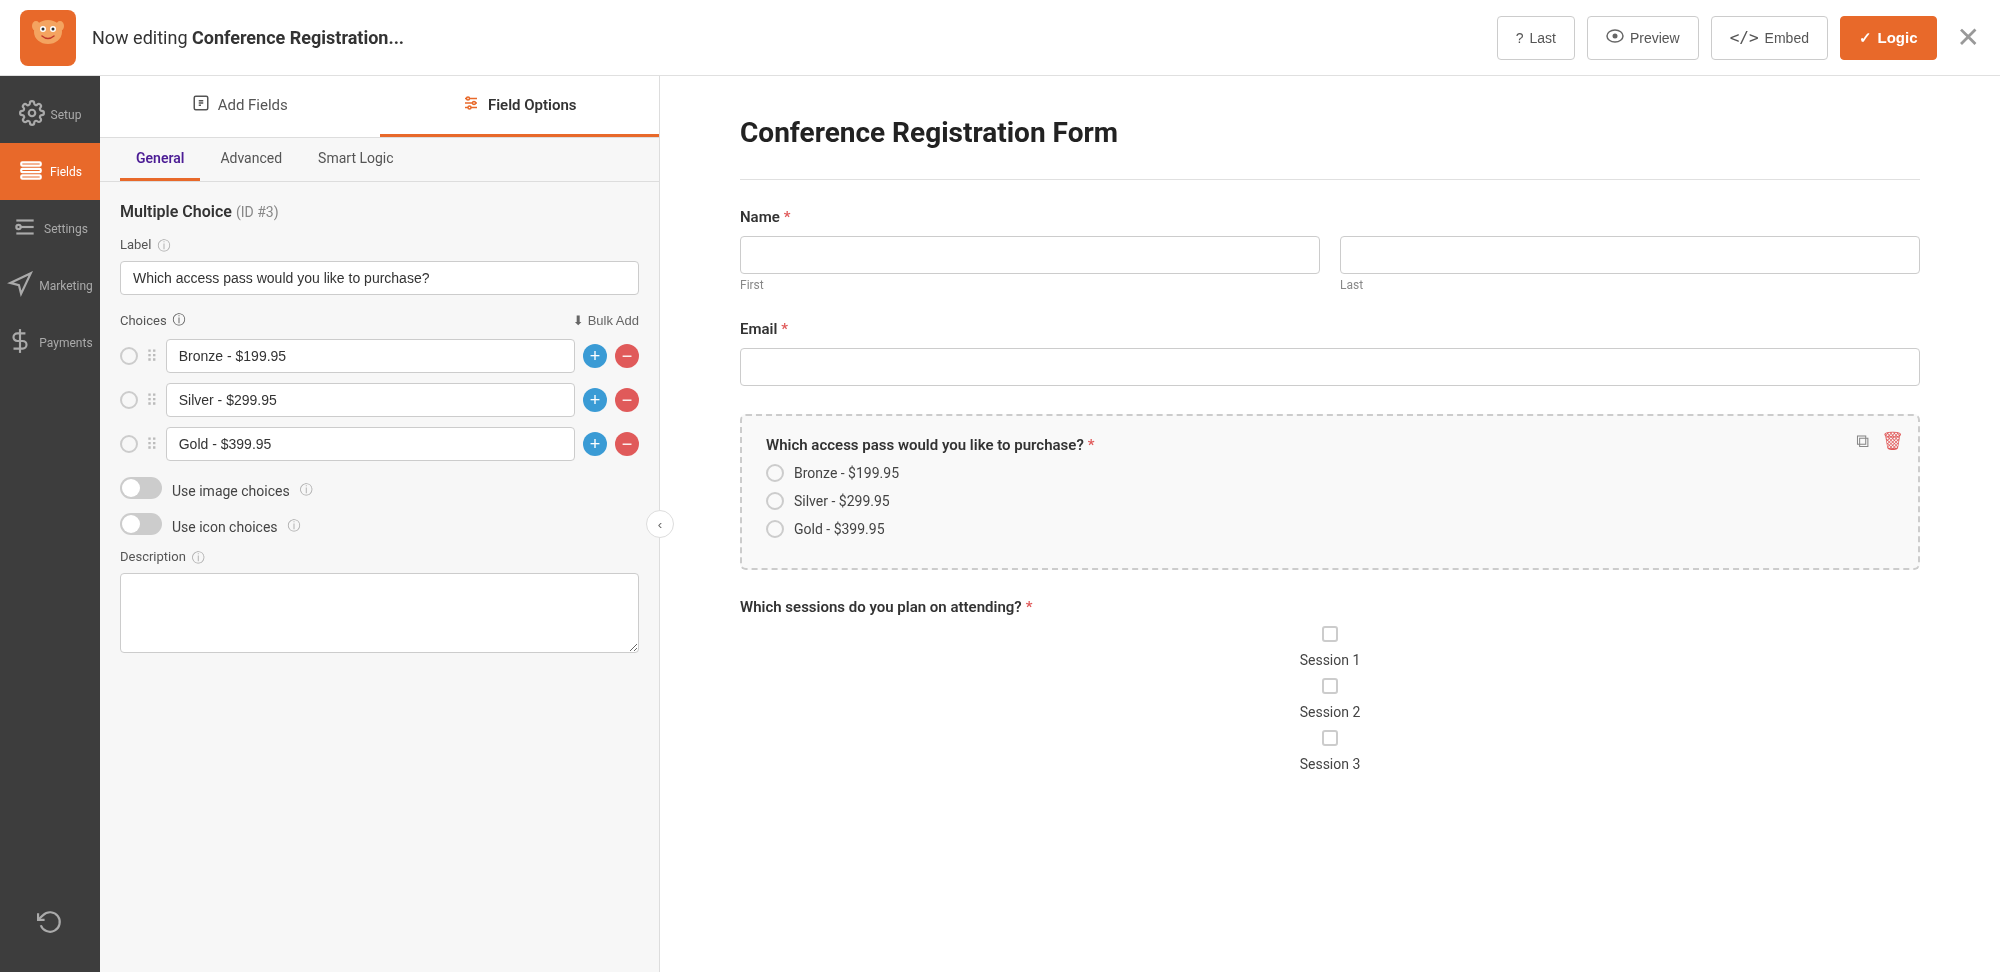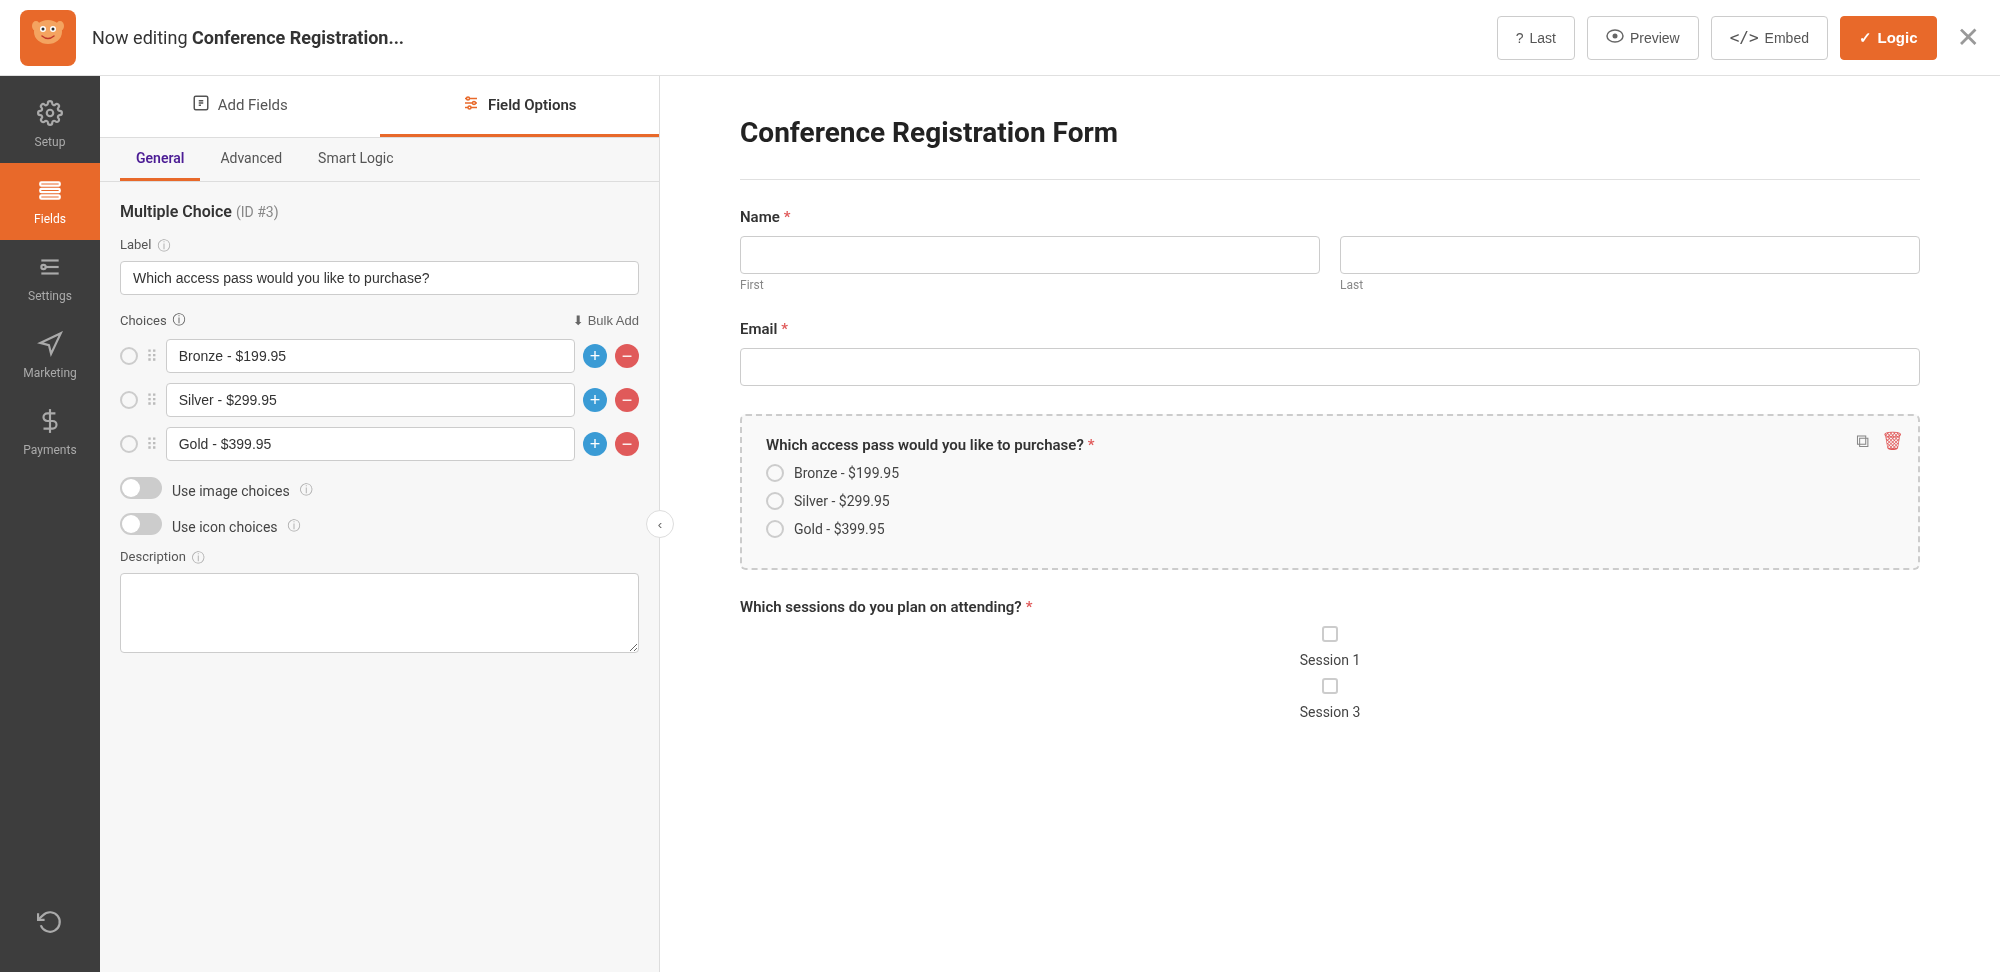--- a/index.html
+++ b/index.html
@@ -26,21 +26,21 @@
 
     
     .main-layout { display: flex; flex: 1; overflow: hidden; }
 
     
     .left-sidebar {
       width: 100px; background: #3d3d3d; display: flex; flex-direction: column;
       align-items: center; padding-top: 10px; flex-shrink: 0;
     }
     .sidebar-item {
-      display: flex; flex-direction: column; align-items: center; justify-content: center;
+      display: flex; flex-direction: row; align-items: center; justify-content: center;
       width: 100%; padding: 14px 0; cursor: pointer; color: #aaa; font-size: 12px; gap: 6px; text-align: center;
     }
     .sidebar-item.active { background: #e8692a; color: #fff; }
     .sidebar-item svg { width: 26px; height: 26px; }
     .sidebar-bottom { margin-top: auto; padding-bottom: 20px; }
 
     
     .middle-panel {
       width: 560px; background: #f7f7f7; border-right: 1px solid #ddd;
       display: flex; flex-direction: column; flex-shrink: 0; overflow-y: auto;
@@ -466,19 +466,23 @@
     <div class="preview-field">
       <div class="preview-label">
         <span>Which sessions do you plan on attending?</span><span class="required-star">*</span>
       </div>
       <div class="checkbox-option">
         <div class="checkbox-box"></div>
         <span class="checkbox-label">Session 1</span>
       </div>
       <div class="checkbox-option">
         <div class="checkbox-box"></div>
+        <span class="checkbox-label">Session 2</span>
+      </div>
+      <div class="checkbox-option">
+        <div class="checkbox-box"></div>
         <span class="checkbox-label">Session 3</span>
       </div>
     </div>
 
   </div>
 
 </div>
 
 </body></html>

